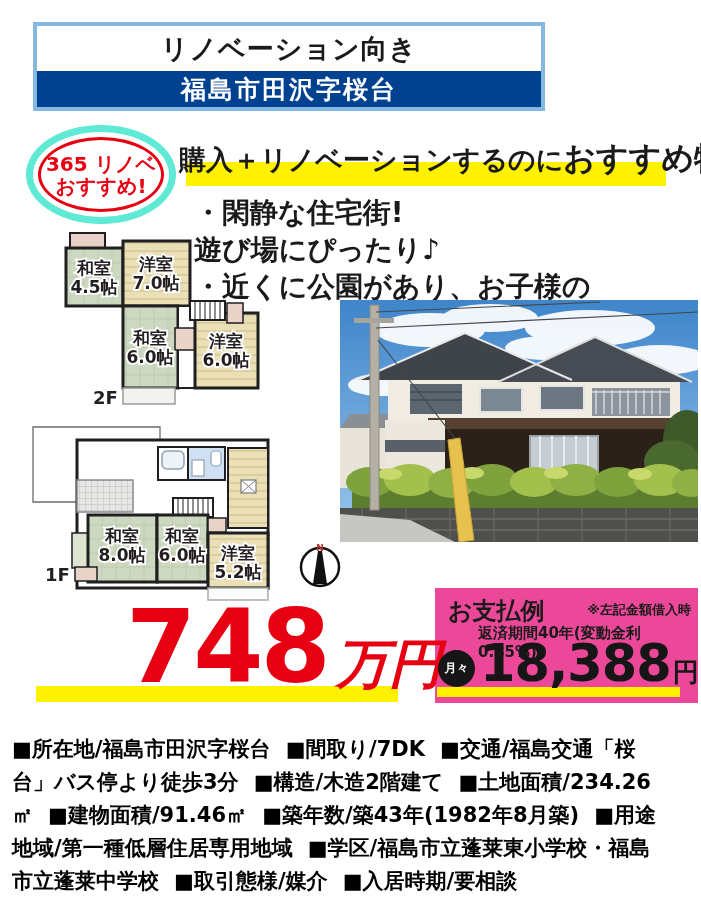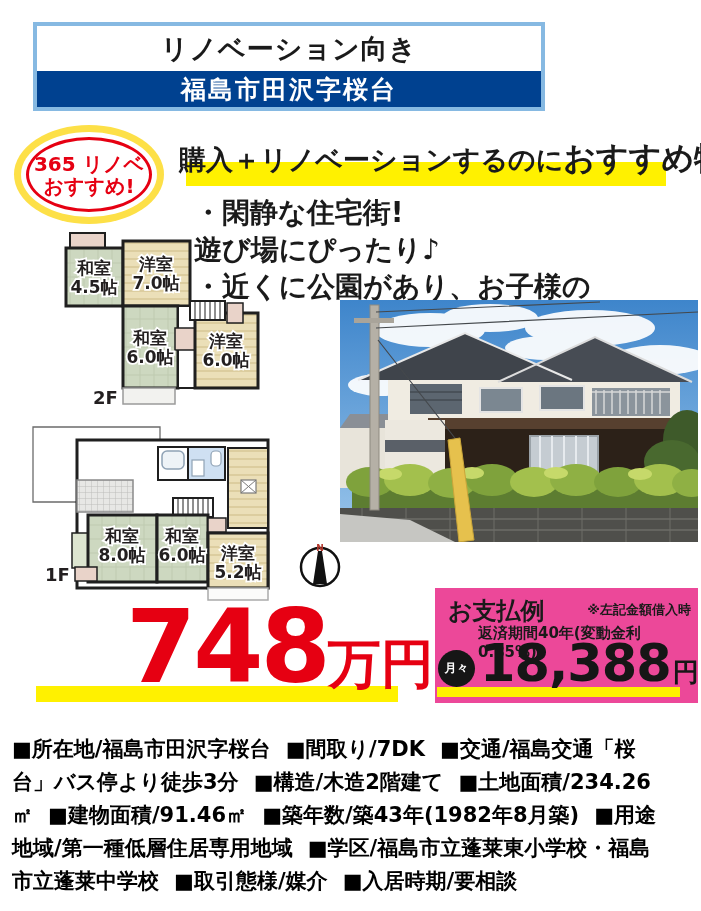--- a/index.html
+++ b/index.html
@@ -8,22 +8,22 @@
 
   
   .top-box { position:absolute; left:33px; top:22px; width:512px; height:89px;
              border:4px solid #86b9e2; background:#fff; }
   .top-white { height:45px; display:flex; align-items:center; justify-content:center;
                color:#1a1a1a; font-size:27px; font-weight:900; letter-spacing:1px; }
   .top-navy { height:36px; background:#004190; display:flex; align-items:center; justify-content:center;
               color:#fff; font-size:25px; font-weight:900; letter-spacing:2px; }
 
   
-  .badge { position:absolute; left:14px; top:125px; width:150px; height:99px;
-           background:#fde047; border-radius:50%; }
+  .badge { position:absolute; left:26px; top:125px; width:150px; height:99px;
+           background:#5eead4; border-radius:50%; }
   .badge-white { position:absolute; inset:7px; background:#fff; border-radius:50%; }
   .badge-red { position:absolute; inset:12px; border:3.5px solid #e60012; border-radius:50%;
                display:flex; flex-direction:column; align-items:center; justify-content:center;
                color:#e60012; font-weight:900; font-size:20px; line-height:22px; }
 
   
   .headline-yellow { position:absolute; left:186px; top:162px; width:480px; height:24px; background:#fff100; }
   .headline { position:absolute; left:179px; top:137px; white-space:nowrap; color:#1a1a1a; }
   .hl-normal { font-size:27px; font-weight:900; }
   .hl-big { font-size:32px; font-weight:900; }
@@ -36,21 +36,21 @@
   .fp2 { position:absolute; left:35px; top:228px; }
   .fp1 { position:absolute; left:25px; top:420px; }
   .compass { position:absolute; left:296px; top:541px; }
   .photo { position:absolute; left:340px; top:300px; }
 
   
   .price-bar { position:absolute; left:36px; top:686px; width:362px; height:16px; background:#fff100; }
   .price { position:absolute; left:126px; top:601px; display:flex; align-items:baseline;
            color:#e60012; z-index:2; }
   .price-amount { font-size:101px; font-weight:900; line-height:0.92; letter-spacing:-3px; }
-  .price-unit { font-size:53px; font-weight:900; margin-left:0; }
+  .price-unit { font-size:53px; font-weight:900; margin-left:8px;font-style:italic; }
 
   
   .paybox { position:absolute; left:435px; top:588px; width:263px; height:115px; background:#ec4899; }
   .pay-title { position:absolute; left:13px; top:7px; font-size:24px; font-weight:900; color:#1a1a1a; }
   .pay-note1 { position:absolute; right:7px; top:13px; font-size:13px; font-weight:700; color:#1a1a1a; }
   .pay-note2 { position:absolute; left:43px; top:36px; font-size:15px; font-weight:700; color:#1a1a1a; }
   .pay-circle { position:absolute; left:3px; top:62px; width:37px; height:37px; background:#161616;
                 border-radius:50%; color:#fff; font-size:12px; font-weight:900;
                 display:flex; align-items:center; justify-content:center; z-index:2; }
   .pay-amount { position:absolute; left:45px; top:52px; display:flex; align-items:baseline;

